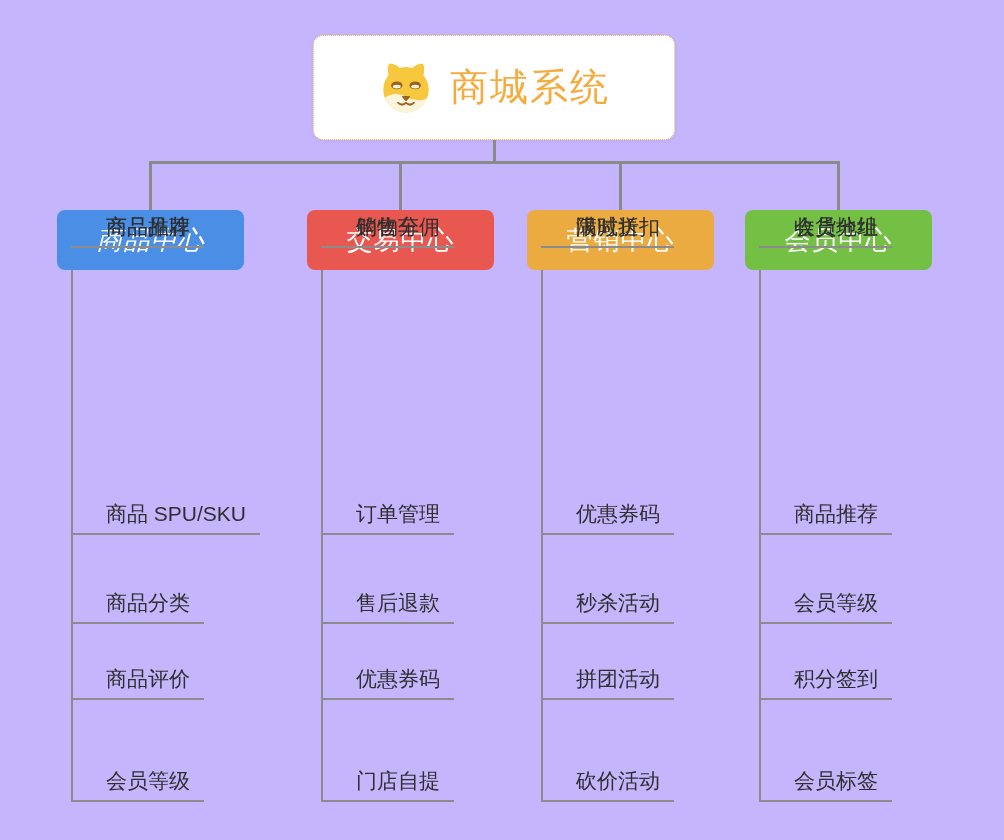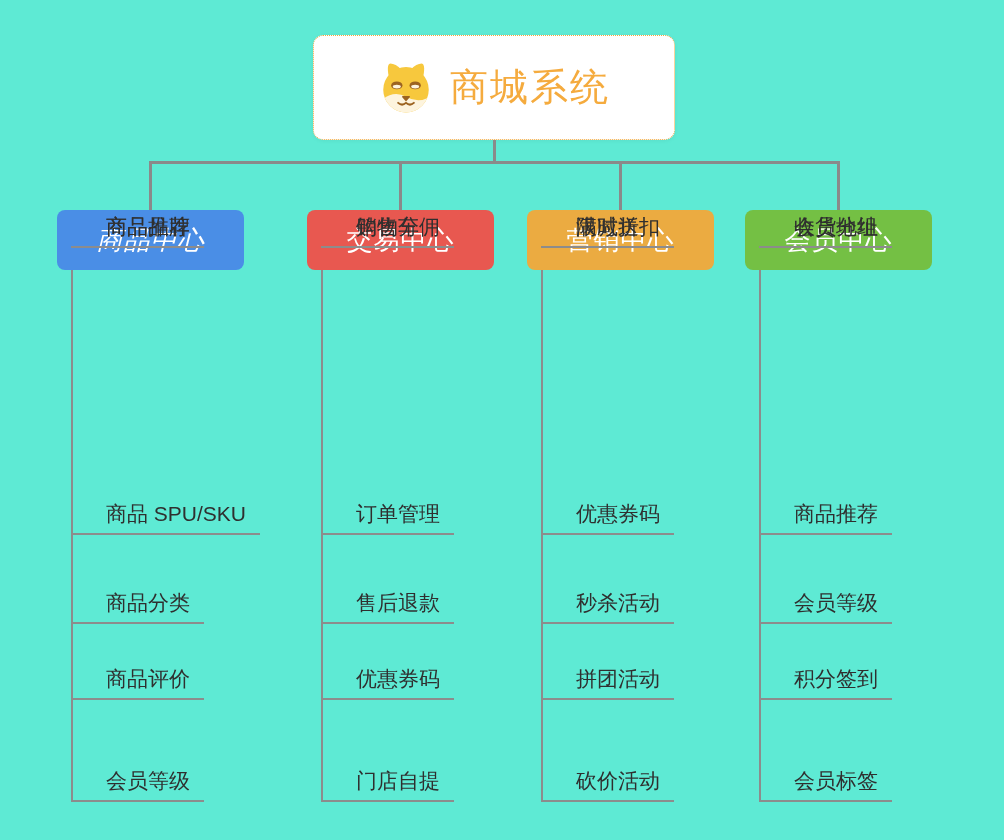--- a/index.html
+++ b/index.html
@@ -3,21 +3,21 @@
 <meta charset="utf-8">
 <style>
   html,body{margin:0;padding:0;}
   body{
     font-family:"Liberation Sans","DejaVu Sans",sans-serif;
     background:#f4f4f4;
   }
   .canvas{
     position:relative;
     width:1004px;height:840px;
-    background:#5eead4;
+    background:#c4b5fd;
     overflow:hidden;
   }
 
   
   .root-node{
     position:absolute;left:313px;top:35px;
     width:362px;height:105px;
     background:#ffffff;
     border:1px dotted #f2a93f;
     border-radius:10px;

